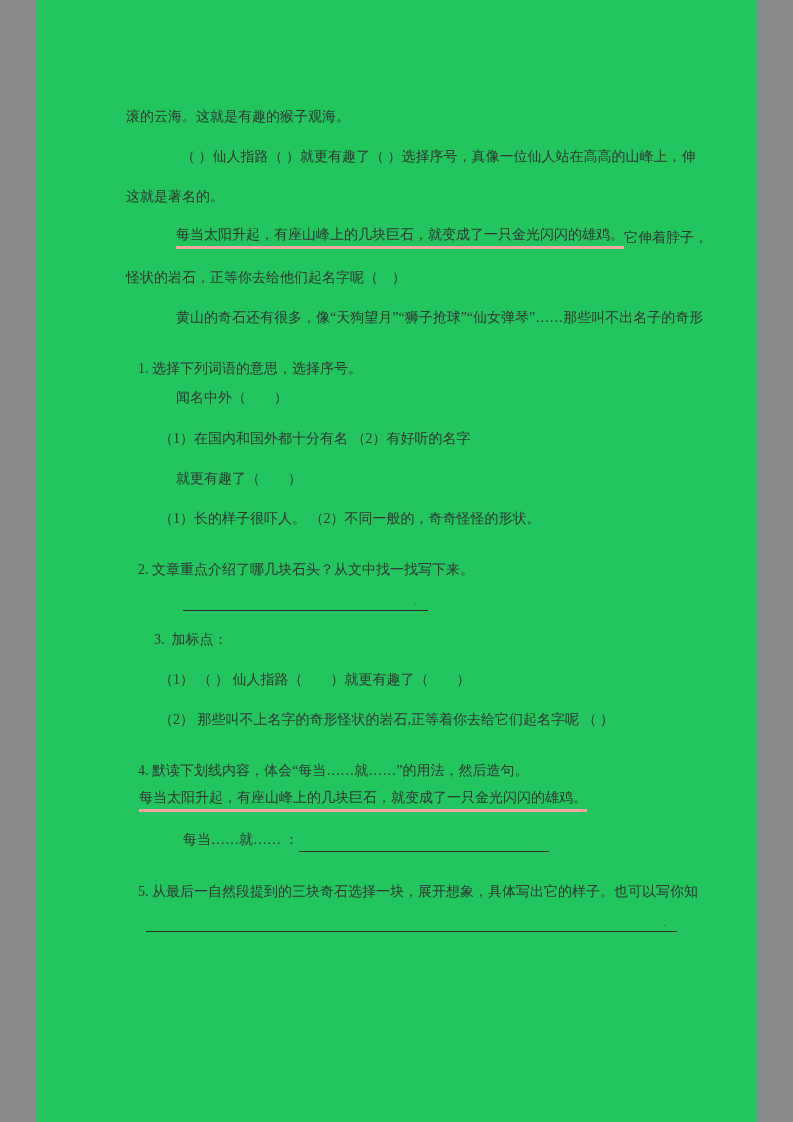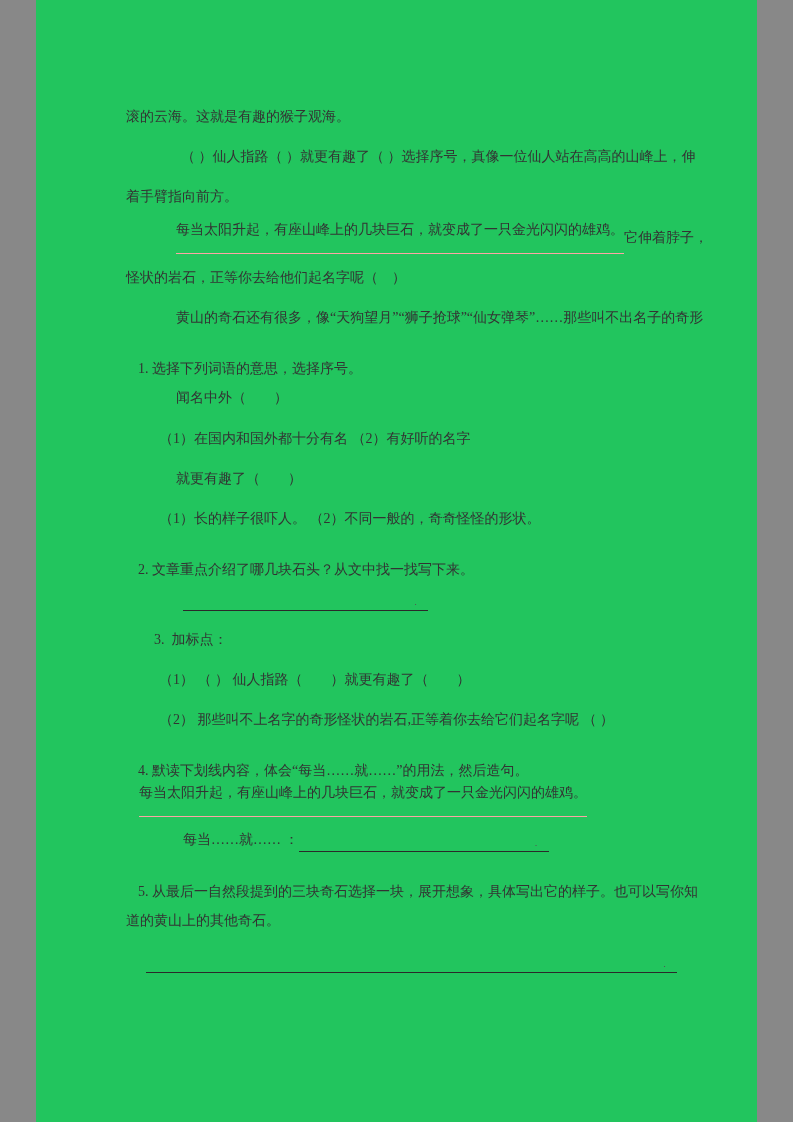--- a/index.html
+++ b/index.html
@@ -15,21 +15,21 @@
   .line span{white-space:pre;}
   .off0 {padding-left:0;}
   .off12{padding-left:12px;align-items:flex-end;}
   .off13{padding-left:13px;}
   .off20{padding-left:20px;}
   .off28{padding-left:28px;}
   .off33{padding-left:33px;}
   .off50{padding-left:50px;}
   .off55{padding-left:55px;}
   .off57{padding-left:57px;}
-  .ul{border-bottom:1px solid #fca5a5;padding-bottom:14px;}
+  .ul{border-bottom:3px solid #fca5a5;padding-bottom:2px;}
   .blank{
     display:inline-block;position:relative;height:22px;
     border-bottom:1.4px solid #2a2a2a;vertical-align:baseline;
   }
   .w245{width:245px;}
   .w250{width:250px;}
   .w535{width:535px;}
   .dot{
     position:absolute;right:8px;bottom:3px;font-size:9px;color:#555;
     line-height:1;
@@ -37,21 +37,21 @@
 </style>
 </head>
 <body>
 
 <div class="page">
 
   <div class="line off0"><span>滚的云海。这就是有趣的猴子观海。</span></div>
 
   <div class="line off55"><span>（ ）仙人指路（ ）就更有趣了（ ）选择序号，真像一位仙人站在高高的山峰上，伸</span></div>
 
-  <div class="line off0"><span>着手臂指向前方。</span></div>
+  <div class="line off0"><span>这就是著名的。</span></div>
 
   <div class="line off50"><span class="ul">每当太阳升起，有座山峰上的几块巨石，就变成了一只金光闪闪的雄鸡。</span><span>它伸着脖子，</span></div>
 
 
   <div class="line off0"><span>怪状的岩石，正等你去给他们起名字呢（　）</span></div>
 
   <div class="line off50"><span>黄山的奇石还有很多，像“天狗望月”“狮子抢球”“仙女弹琴”……那些叫不出名子的奇形</span></div>
 
   <div class="line off12"><span>1. 选择下列词语的意思，选择序号。</span></div>
 
@@ -74,17 +74,16 @@
   <div class="line off33"><span>（2） 那些叫不上名字的奇形怪状的岩石,正等着你去给它们起名字呢 （ ）</span></div>
 
   <div class="line off12"><span>4. 默读下划线内容，体会“每当……就……”的用法，然后造句。</span></div>
 
   <div class="line off13"><span class="ul">每当太阳升起，有座山峰上的几块巨石，就变成了一只金光闪闪的雄鸡。</span></div>
 
   <div class="line off57"><span>每当……就…… ：</span><span class="blank w250"><span class="dot">．</span></span></div>
 
   <div class="line off12"><span>5. 从最后一自然段提到的三块奇石选择一块，展开想象，具体写出它的样子。也可以写你知</span></div>
 
-  <div class="line off0"><span>道的黄山上的其他奇石。</span></div>
 
   <div class="line off20"><span class="blank w535"><span class="dot">．</span></span></div>
 
 </div>
 
 </body></html>

